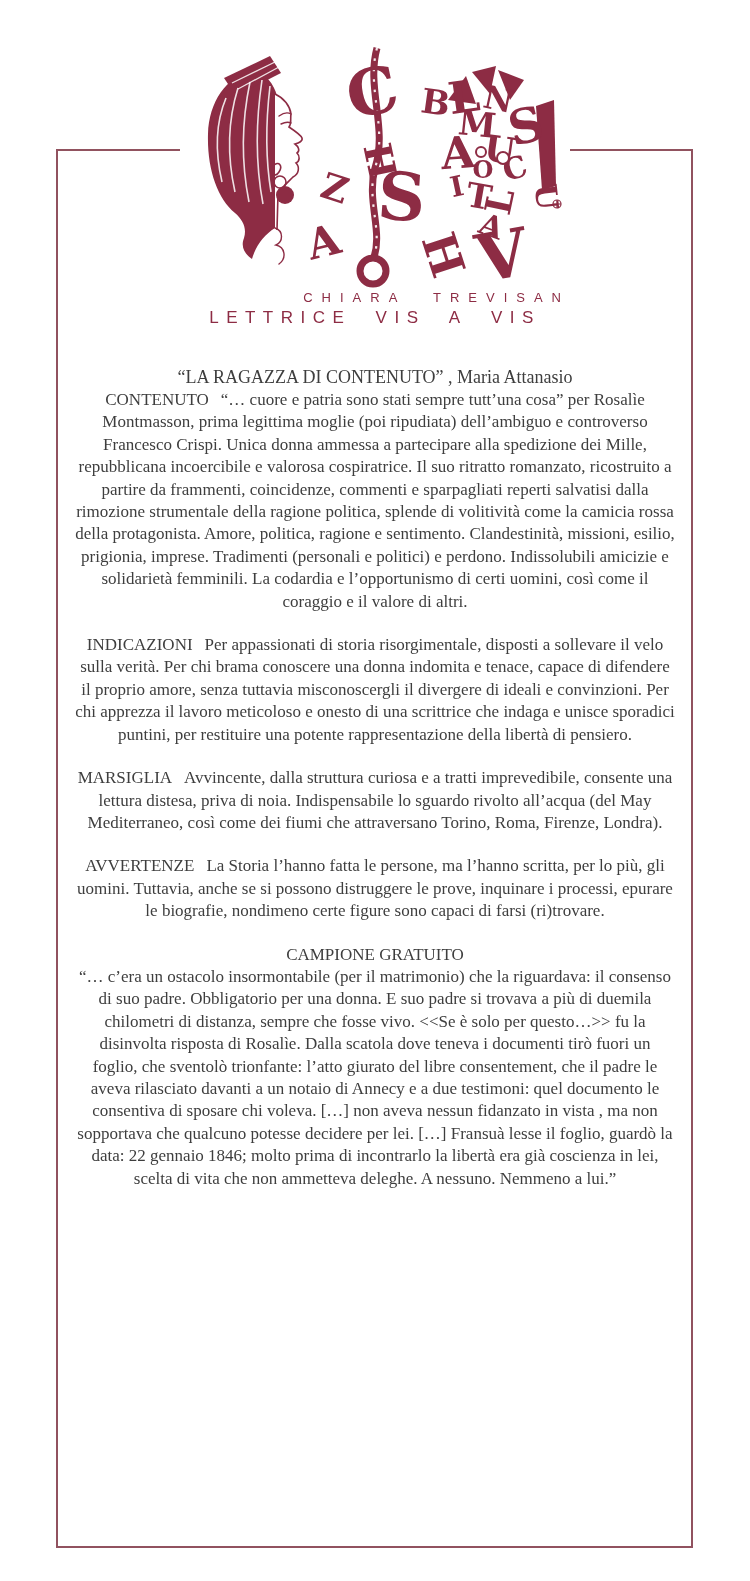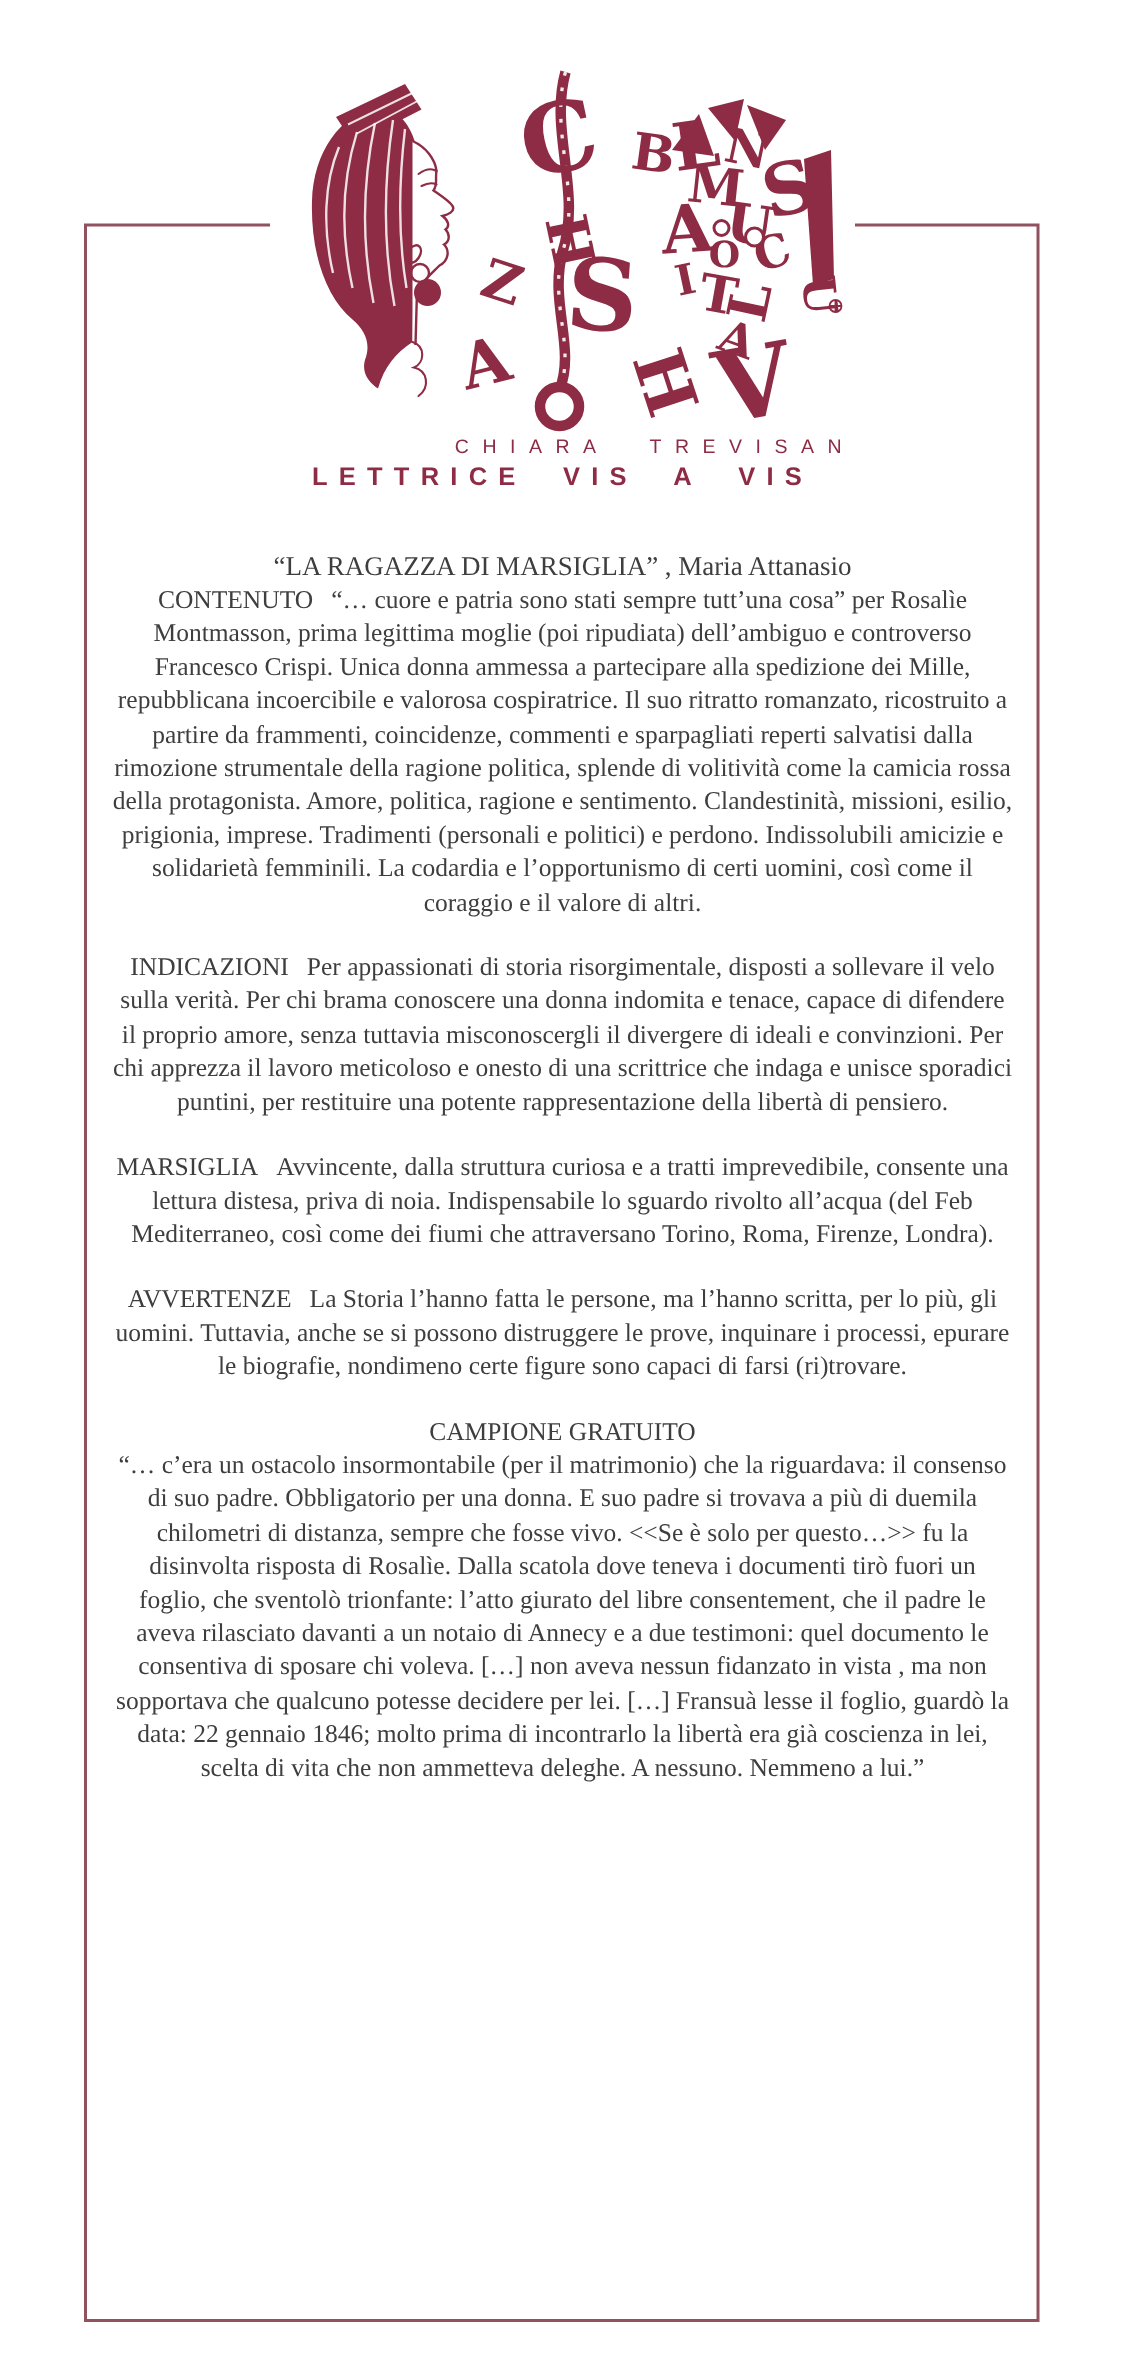--- a/index.html
+++ b/index.html
@@ -13,21 +13,21 @@
         font-family:"Liberation Serif","DejaVu Serif",serif;color:var(--ink);}
   .frame{position:absolute;left:56px;top:149px;width:637px;height:1399px;
          border:2px solid var(--border);box-sizing:border-box;background:transparent;z-index:1;}
   
   .logo{position:absolute;left:180px;top:36px;width:390px;text-align:center;
         background:var(--bg);z-index:2;padding-bottom:6px;}
   .logo svg{display:block;margin:0 auto;}
   .logo-name{font-family:"Liberation Sans","DejaVu Sans",sans-serif;color:var(--accent);
              font-size:13px;letter-spacing:9px;word-spacing:15px;margin-top:2px;white-space:nowrap;text-align:right;}
   .logo-tag{font-family:"Liberation Sans","DejaVu Sans",sans-serif;color:var(--accent);
-            font-weight:bold;font-size:17px;letter-spacing:7.5px;word-spacing:12px;
+            font-weight:normal;font-size:17px;letter-spacing:7.5px;word-spacing:12px;
             margin-top:3px;white-space:nowrap;}
   
   .glyph{fill:var(--accent);font-family:"DejaVu Serif","Liberation Serif",serif;
          font-weight:bold;text-anchor:middle;}
   .fill{fill:var(--accent);}
   .hatch{stroke:#fff;stroke-width:1.3;fill:none;opacity:.85;}
   .facefill{fill:#fff;}
   .contour{fill:none;stroke:var(--accent);stroke-width:1.6;}
   .contour2{fill:none;stroke:var(--accent);stroke-width:1.4;stroke-linecap:round;}
   .wave{fill:none;stroke:#fff;stroke-width:1.6;opacity:.85;}
@@ -113,30 +113,30 @@
         <circle class="eye" cx="323" cy="122" r="6"></circle>
         <circle class="mark" cx="377" cy="168" r="4"></circle>
         <path class="mark" d="M373,168 h8 M377,164 v8"></path>
       </g>
     </svg>
     <div class="logo-name">CHIARA TREVISAN</div>
     <div class="logo-tag">LETTRICE VIS A VIS</div>
   </div>
 
   <div class="content">
-    <p class="book-title">“LA RAGAZZA DI MARSIGLIA” , Maria Attanasio</p>
+    <p class="book-title">“LA RAGAZZA DI CONTENUTO” , Maria Attanasio</p>
 
     <p class="section">
       <span class="sec-label">CONTENUTO</span><span class="sec-text">“… cuore e patria sono stati sempre tutt’una cosa” per Rosalìe Montmasson, prima legittima moglie (poi ripudiata) dell’ambiguo e controverso Francesco Crispi. Unica donna ammessa a partecipare alla spedizione dei Mille, repubblicana incoercibile e valorosa cospiratrice. Il suo ritratto romanzato, ricostruito a partire da frammenti, coincidenze, commenti e sparpagliati reperti salvatisi dalla rimozione strumentale della ragione politica, splende di volitività come la camicia rossa della protagonista. Amore, politica, ragione e sentimento. Clandestinità, missioni, esilio, prigionia, imprese. Tradimenti (personali e politici) e perdono. Indissolubili amicizie e solidarietà femminili. La codardia e l’opportunismo di certi uomini, così come il coraggio e il valore di altri.</span>
     </p>
     <p class="section">
       <span class="sec-label">INDICAZIONI</span><span class="sec-text">Per appassionati di storia risorgimentale, disposti a sollevare il velo sulla verità. Per chi brama conoscere una donna indomita e tenace, capace di difendere il proprio amore, senza tuttavia misconoscergli il divergere di ideali e convinzioni. Per chi apprezza il lavoro meticoloso e onesto di una scrittrice che indaga e unisce sporadici puntini, per restituire una potente rappresentazione della libertà di pensiero.</span>
     </p>
     <p class="section">
-      <span class="sec-label">MARSIGLIA</span><span class="sec-text">Avvincente, dalla struttura curiosa e a tratti imprevedibile, consente una lettura distesa, priva di noia. Indispensabile lo sguardo rivolto all’acqua (del Feb Mediterraneo, così come dei fiumi che attraversano Torino, Roma, Firenze, Londra).</span>
+      <span class="sec-label">MARSIGLIA</span><span class="sec-text">Avvincente, dalla struttura curiosa e a tratti imprevedibile, consente una lettura distesa, priva di noia. Indispensabile lo sguardo rivolto all’acqua (del May Mediterraneo, così come dei fiumi che attraversano Torino, Roma, Firenze, Londra).</span>
     </p>
     <p class="section">
       <span class="sec-label">AVVERTENZE</span><span class="sec-text">La Storia l’hanno fatta le persone, ma l’hanno scritta, per lo più, gli uomini. Tuttavia, anche se si possono distruggere le prove, inquinare i processi, epurare le biografie, nondimeno certe figure sono capaci di farsi (ri)trovare.</span>
     </p>
     <p class="section campione">
       <span class="sec-label">CAMPIONE GRATUITO</span><span class="sec-text">“… c’era un ostacolo insormontabile (per il matrimonio) che la riguardava: il consenso di suo padre. Obbligatorio per una donna. E suo padre si trovava a più di duemila chilometri di distanza, sempre che fosse vivo. &lt;&lt;Se è solo per questo…&gt;&gt; fu la disinvolta risposta di Rosalìe. Dalla scatola dove teneva i documenti tirò fuori un foglio, che sventolò trionfante: l’atto giurato del libre consentement, che il padre le aveva rilasciato davanti a un notaio di Annecy e a due testimoni: quel documento le consentiva di sposare chi voleva. […] non aveva nessun fidanzato in vista , ma non sopportava che qualcuno potesse decidere per lei. […] Fransuà lesse il foglio, guardò la data: 22 gennaio 1846; molto prima di incontrarlo la libertà era già coscienza in lei, scelta di vita che non ammetteva deleghe. A nessuno. Nemmeno a lui.”</span>
     </p>
   </div>
 
 </div>

